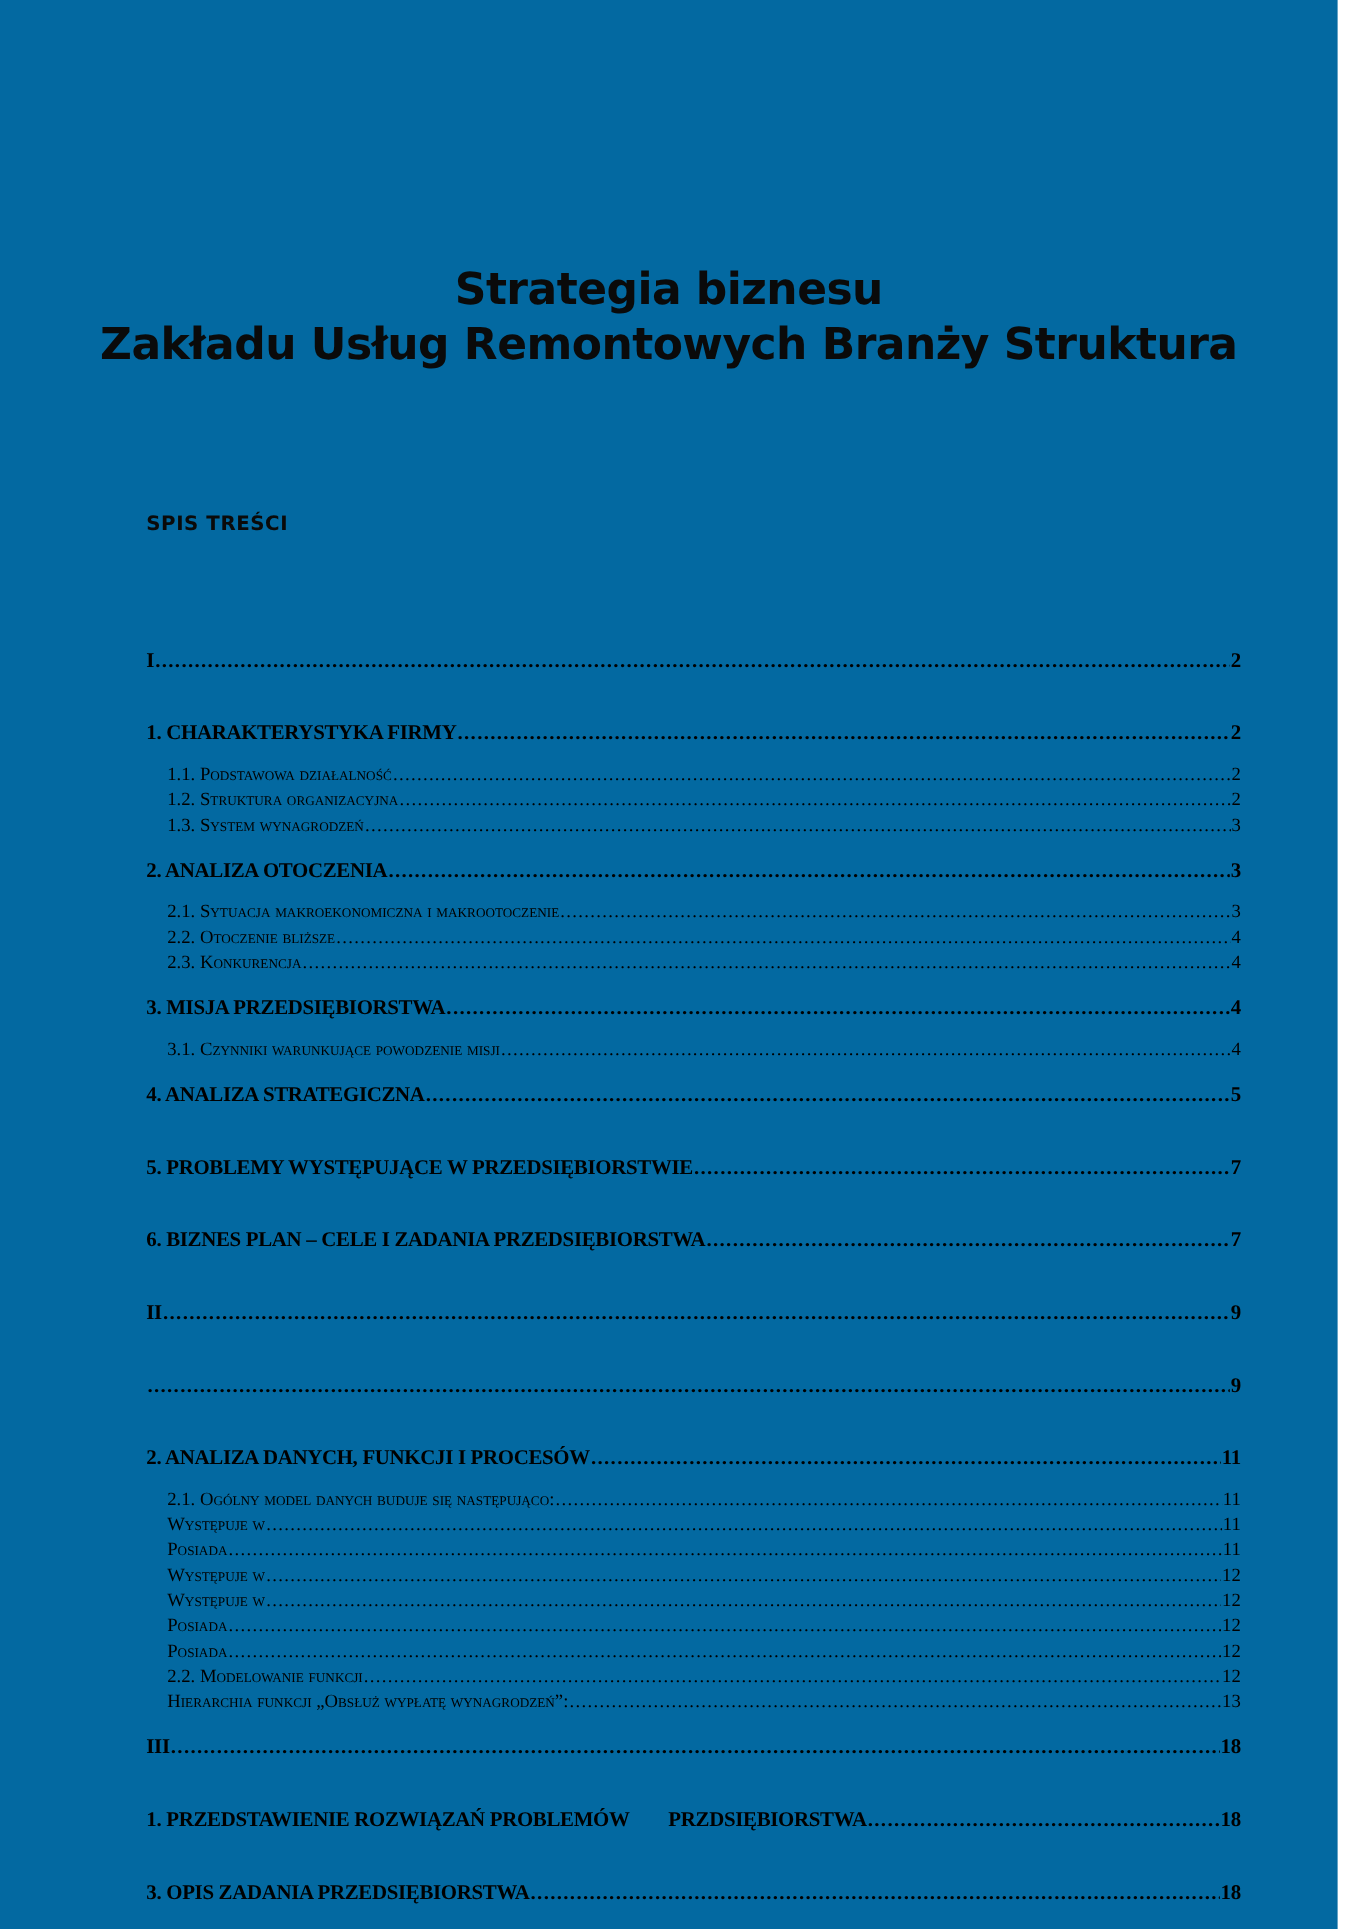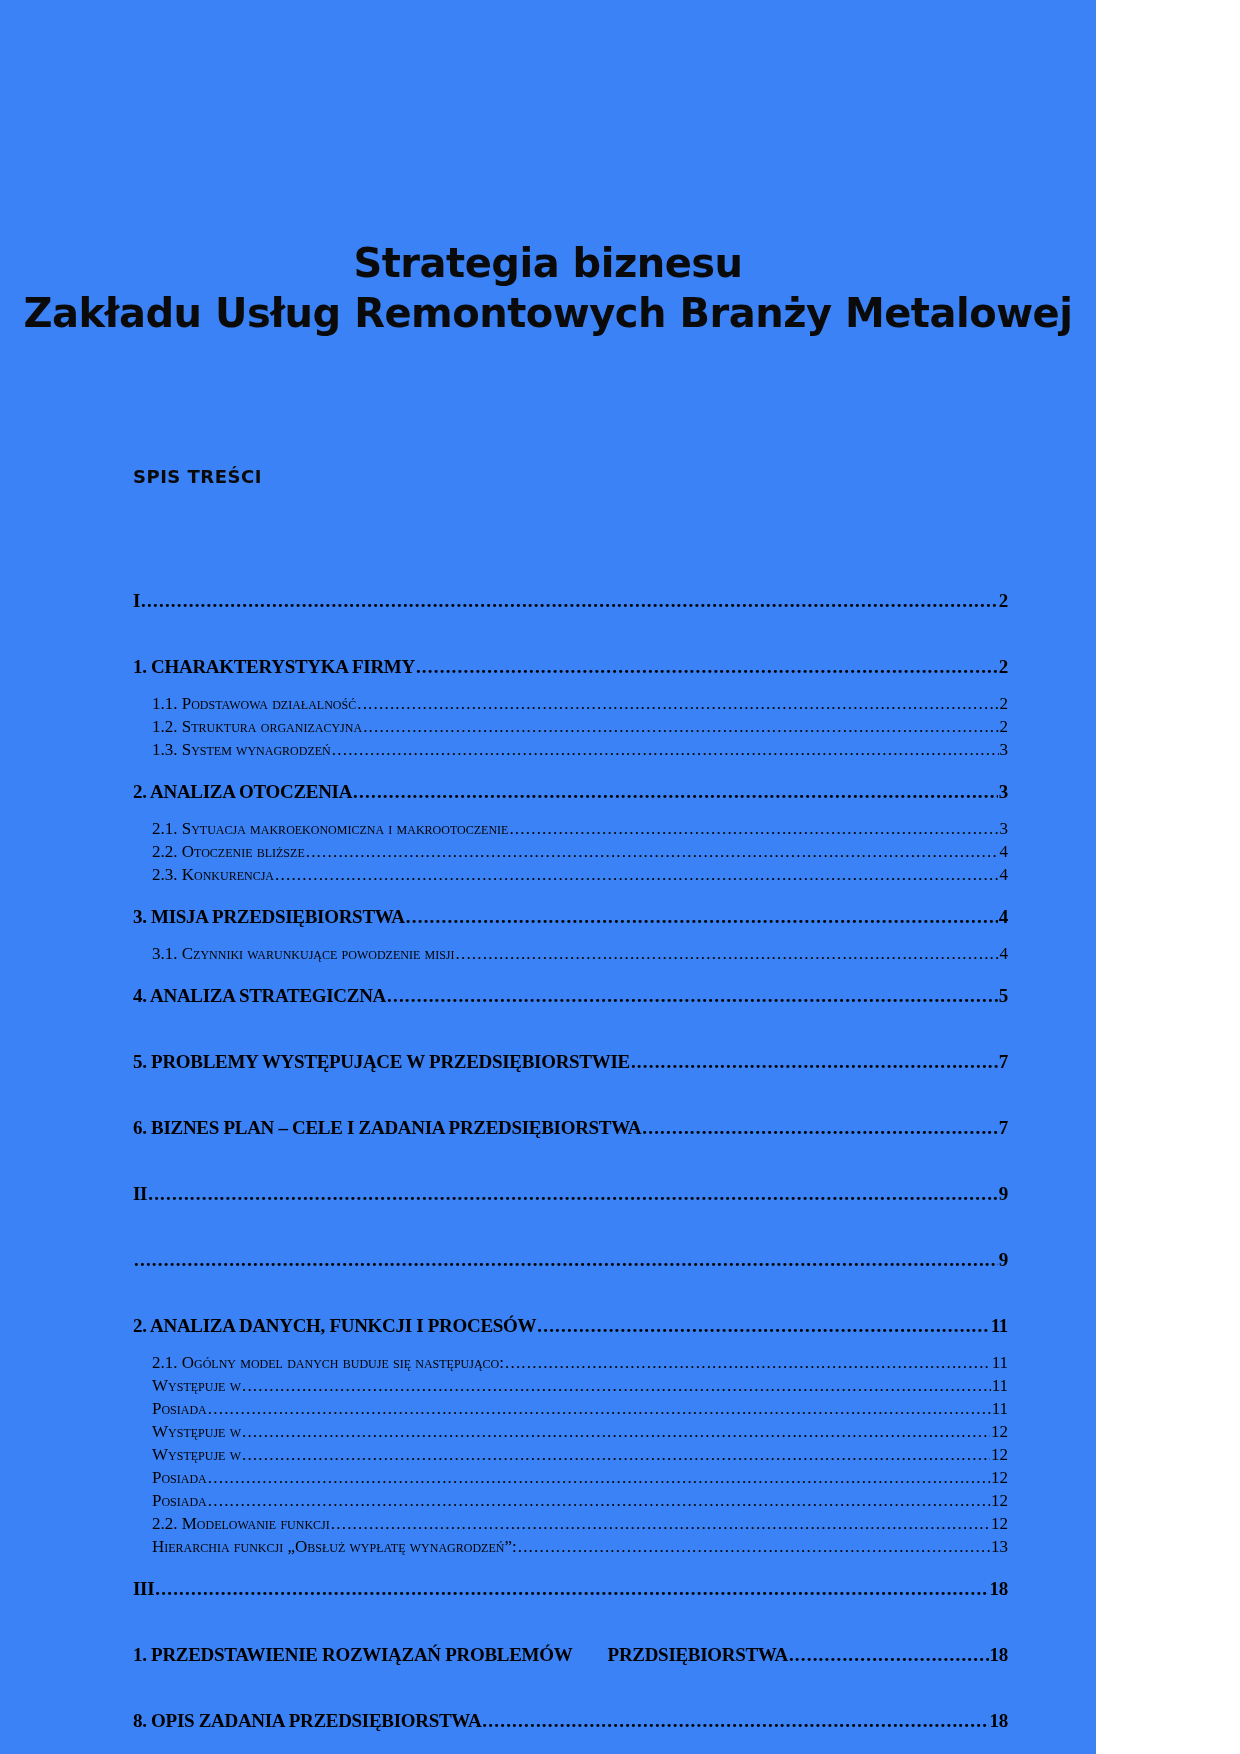--- a/index.html
+++ b/index.html
@@ -2,23 +2,23 @@
 <html><head>
 <meta charset="utf-8">
 <style>
   html, body {
     margin: 0;
     padding: 0;
     background: #ffffff;
   }
   .page {
     position: relative;
-    width: 1096px;
+    width: 1216px;
     height: 1754px;
-    background: #3b82f6;
+    background: #0369a1;
     color: #000000;
     font-family: "Liberation Serif", serif;
     overflow: hidden;
   }
   .title-block {
     position: absolute;
     top: 238px;
     left: 0;
     width: 100%;
     text-align: center;
@@ -92,21 +92,21 @@
     margin-top: 0;
   }
 </style>
 </head>
 <body>
 
 <div class="page">
 
   <div class="title-block">
     <div>Strategia biznesu</div>
-    <div>Zakładu Usług Remontowych Branży Metalowej</div>
+    <div>Zakładu Usług Remontowych Branży Struktura</div>
   </div>
 
   <div class="toc-heading">SPIS TREŚCI</div>
 
   <div class="toc">
 
     <div class="row lvl1">
         <span class="lbl">I</span>
         <span class="leader"></span>
         <span class="pg">2</span>
@@ -239,21 +239,21 @@
         <span class="lbl">III</span>
         <span class="leader"></span>
         <span class="pg">18</span>
       </div>
     <div class="row lvl1">
         <span class="lbl">1. PRZEDSTAWIENIE ROZWIĄZAŃ PROBLEMÓW        PRZDSIĘBIORSTWA</span>
         <span class="leader"></span>
         <span class="pg">18</span>
       </div>
     <div class="row lvl1">
-        <span class="lbl">8. OPIS ZADANIA PRZEDSIĘBIORSTWA</span>
+        <span class="lbl">3. OPIS ZADANIA PRZEDSIĘBIORSTWA</span>
         <span class="leader"></span>
         <span class="pg">18</span>
       </div>
     <div class="row lvl1">
         <span class="lbl">3. PODSUMOWANIE</span>
         <span class="leader"></span>
         <span class="pg">20</span>
       </div>
 
   </div>

